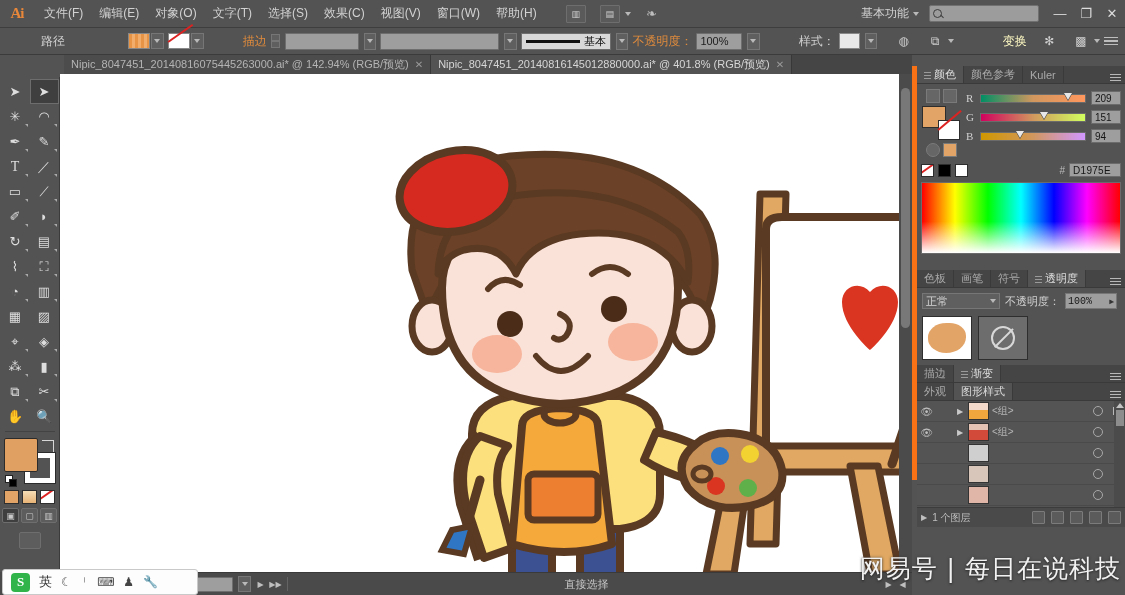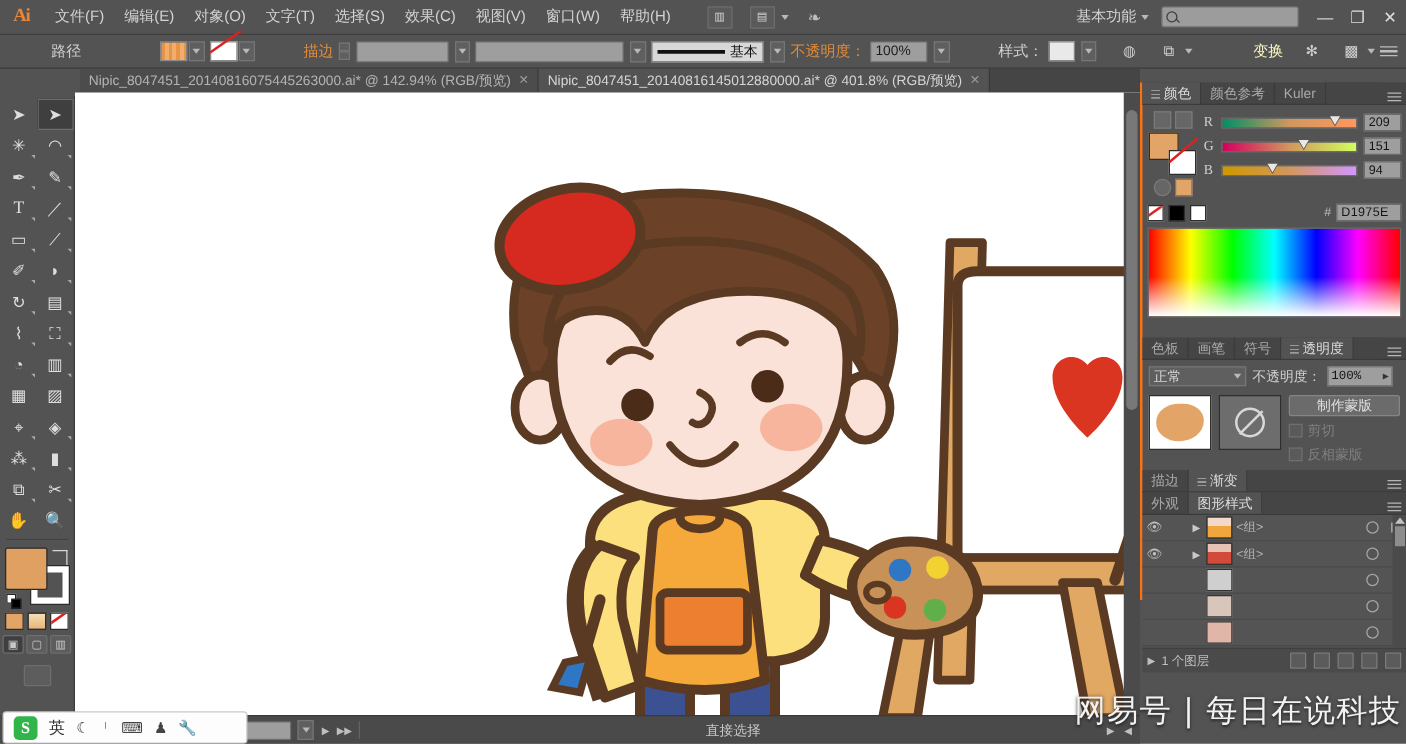--- a/index.html
+++ b/index.html
@@ -175,21 +175,21 @@
     color:#bfbfbf;font-size:8px;}
   .zoom-field{width:52px;height:15px;background:#9e9e9e;border:1px solid #6e6e6e;
     display:flex;align-items:center;padding:0 3px;color:#151515;font-size:10px;}
   .st-sep{width:1px;height:14px;background:#636363;margin:0 2px;}
   .status-text{flex:1;text-align:center;color:#c7c7c7;font-size:11px;}
   .nav-arrows{display:flex;gap:3px;align-items:center;}
 
   
   .dock {
     position:absolute; right:0; top:66px; width:213px; height:414px;
-    background:#535353; border-left:2px solid #f97316;
+    background:#535353; border-left:5px solid #f97316;
   }
   .panel-tabs{
     display:flex; align-items:stretch; height:18px; background:#454545;
     border-bottom:1px solid #3a3a3a; font-size:11px;
   }
   .ptab{display:flex;align-items:center;padding:0 7px;color:#a9a9a9;
     border-right:1px solid #3a3a3a;white-space:nowrap;}
   .ptab.active{background:#535353;color:#dcdcdc;}
   .ptab .dots{display:inline-block;width:7px;height:8px;margin-right:3px;
     background:repeating-linear-gradient(0deg,#9a9a9a 0 1px,transparent 1px 3px);}
@@ -696,31 +696,20 @@
           <span style="font-size:8px;color:#333">▶</span>
         </div>
       </div>
       <div class="tp-row2">
         <div class="tp-thumb">
           <div class="tp-blob"></div>
         </div>
         <div class="tp-mask">
           <div class="no-sym"></div>
         </div>
-        <div class="tp-right">
-          <div class="tp-btn">制作蒙版</div>
-          <div class="cbx-row">
-            <span class="cbx"></span>
-            <span>剪切</span>
-          </div>
-          <div class="cbx-row">
-            <span class="cbx"></span>
-            <span>反相蒙版</span>
-          </div>
-        </div>
       </div>
     </div>
 
     <div class="collapsed">
       <div class="ptab">
         <span>描边</span>
       </div>
       <div class="ptab active">
         <span class="dots"></span>
         <span>渐变</span>

